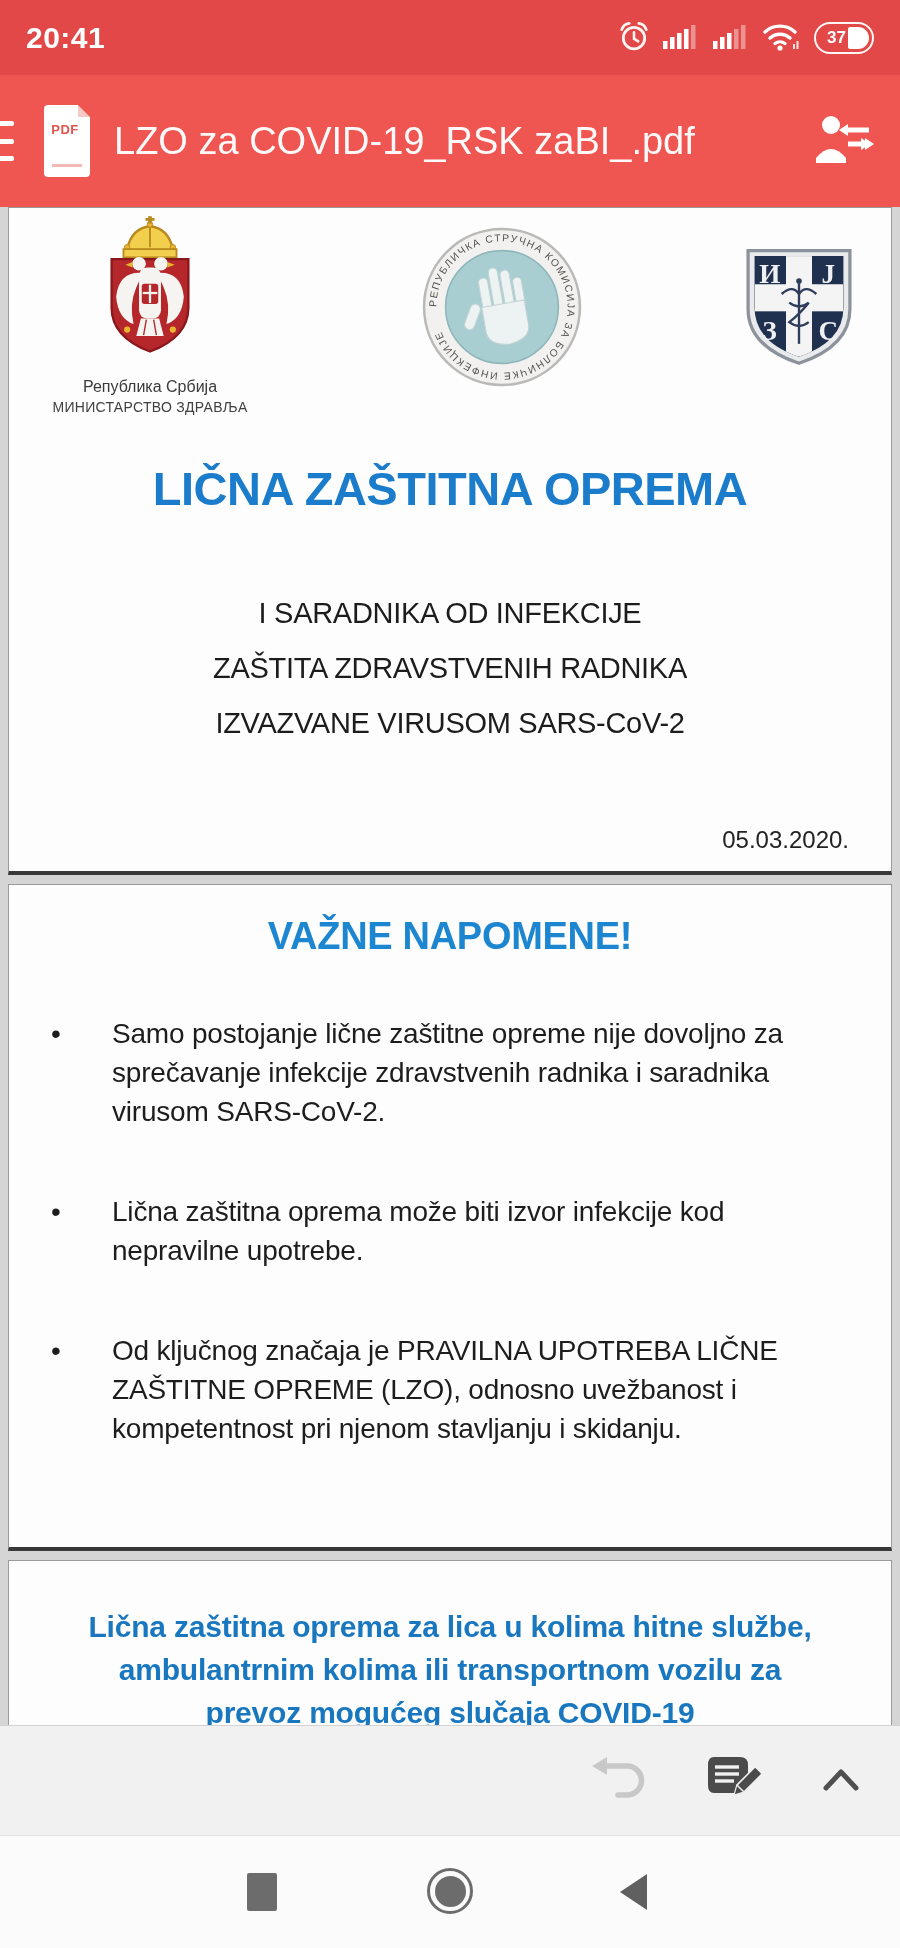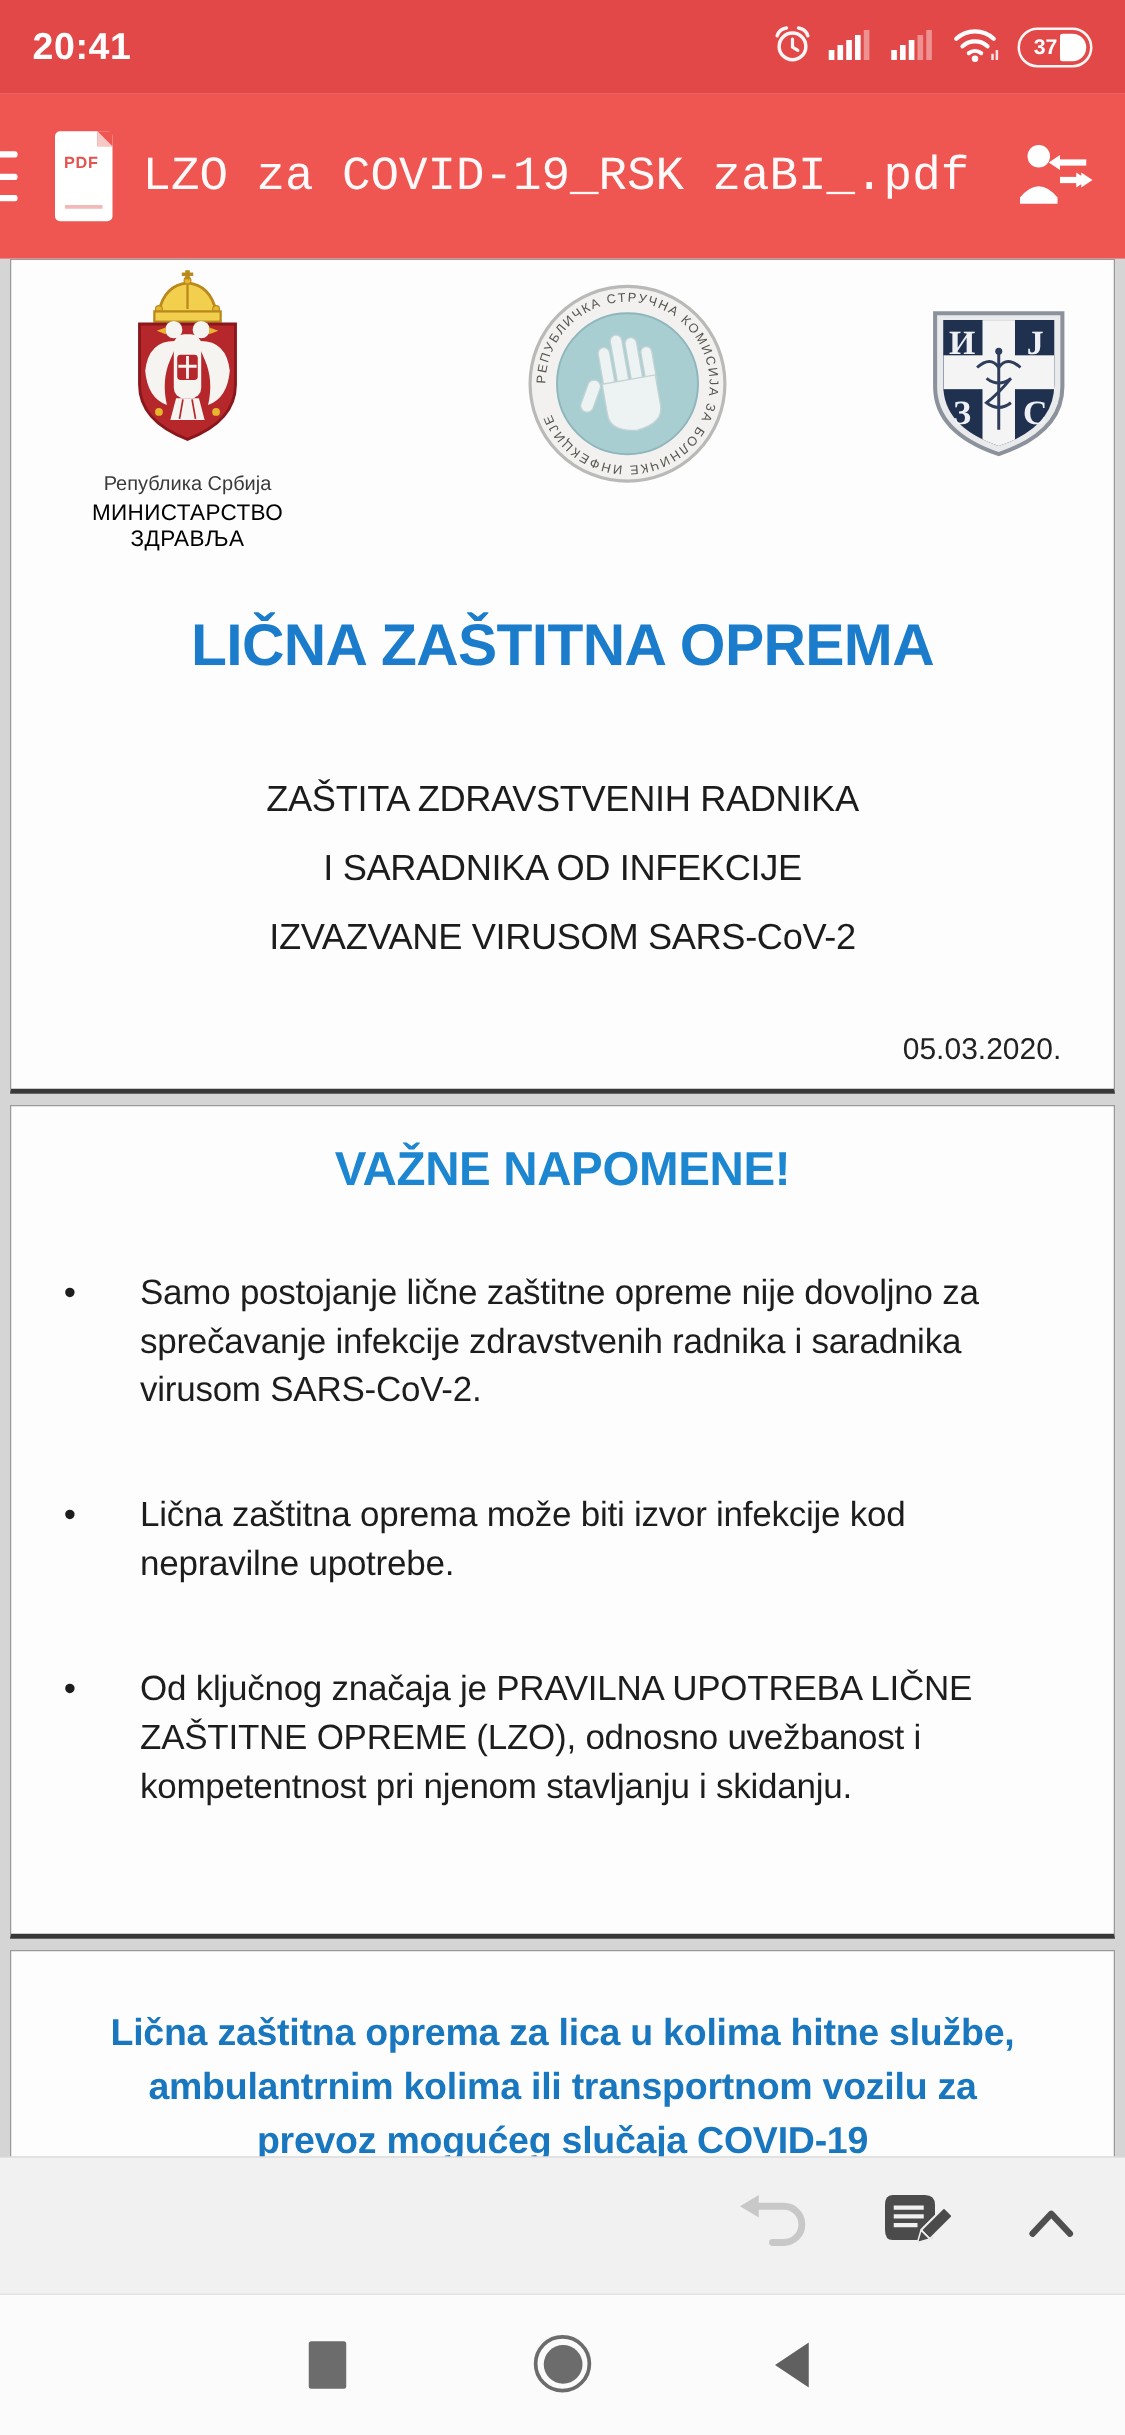--- a/index.html
+++ b/index.html
@@ -32,36 +32,36 @@
     justify-content:space-between; cursor:pointer; }
   .hamburger span { display:block; width:30px; height:5px; background:#fff; border-radius:2px; margin-left:-16px; }
   .pdf-doc { position:relative; width:46px; height:72px; background:#fff; border-radius:4px;
     margin-left:28px; flex:0 0 auto; }
   .pdf-doc .fold { position:absolute; right:0; top:0; width:0; height:0;
     border-left:12px solid #f7c9c6; border-top:12px solid #ef5551; }
   .pdf-doc .pdf-label { position:absolute; left:0; right:4px; top:17px; text-align:center;
     font-size:13px; font-weight:bold; color:#e25450; letter-spacing:.5px; }
   .pdf-doc .pdf-line { position:absolute; left:8px; right:8px; bottom:10px; height:3px; background:#f3b9b6; }
   .app-title { flex:1; margin-left:24px; font-size:38px; color:rgba(255,255,255,.97);
-    white-space:nowrap; overflow:hidden;font-family:Liberation Mono, monospace; }
+    white-space:nowrap; overflow:hidden; }
   
   .content { height:1518px; overflow:hidden; background:#d5d5d5; padding-top:0; }
   .page {
     background:#fdfdfd; margin:0 8px 9px 8px; border:1px solid #9a9a9a;
     border-bottom:4px solid #383838; position:relative;
   }
   .page1 { height:668px; }
   .page2 { height:667px; }
   .page3 { height:240px; }
   
   .logos-row { display:flex; justify-content:space-between; align-items:flex-start;
     padding:6px 22px 0 26px; }
   .coat-block { width:230px; text-align:center; }
   .coat-caption1 { font-size:16px; color:#3a3a3a; margin-top:2px; }
-  .coat-caption2 { font-size:18px; color:#000000; margin-top:3px; letter-spacing:.3px; }
+  .coat-caption2 { font-size:14px; color:#404040; margin-top:3px; letter-spacing:.3px; }
   .stamp-block { margin-top:12px; }
   .shield-block { margin-top:28px; margin-right:10px; }
   .doc-title { margin-top:46px; text-align:center; font-size:47px; font-weight:bold;
     color:#1b7ccc; letter-spacing:-.5px; }
   .subtitle { margin-top:70px; text-align:center; font-size:29px; color:#1c1c1c;
     line-height:55px; letter-spacing:-.3px; }
   .doc-date { position:absolute; right:42px; top:618px; font-size:24px; color:#222; }
   
   .p2-heading { margin-top:30px; text-align:center; font-size:38px; font-weight:bold;
     color:#1d86d0; letter-spacing:-.3px; }
@@ -248,22 +248,22 @@
               <path d="M39,48 Q49,39 55,48 Q61,39 71,48"></path>
               <path d="M46,56 q9,7 18,0 q-9,11 -18,18 q9,7 18,0"></path>
             </g>
           </svg>
         </div>
       </div>
 
       <div class="doc-title">LIČNA ZAŠTITNA OPREMA</div>
 
       <div class="subtitle">
+        <div>I SARADNIKA OD INFEKCIJE</div>
         <div>ZAŠTITA ZDRAVSTVENIH RADNIKA</div>
-        <div>I SARADNIKA OD INFEKCIJE</div>
         <div>IZVAZVANE VIRUSOM SARS-CoV-2</div>
       </div>
 
       <div class="doc-date">05.03.2020.</div>
     </div>
 
     <div class="page page2">
       <div class="p2-heading">VAŽNE NAPOMENE!</div>
       <ul class="bullets">
         <li>

